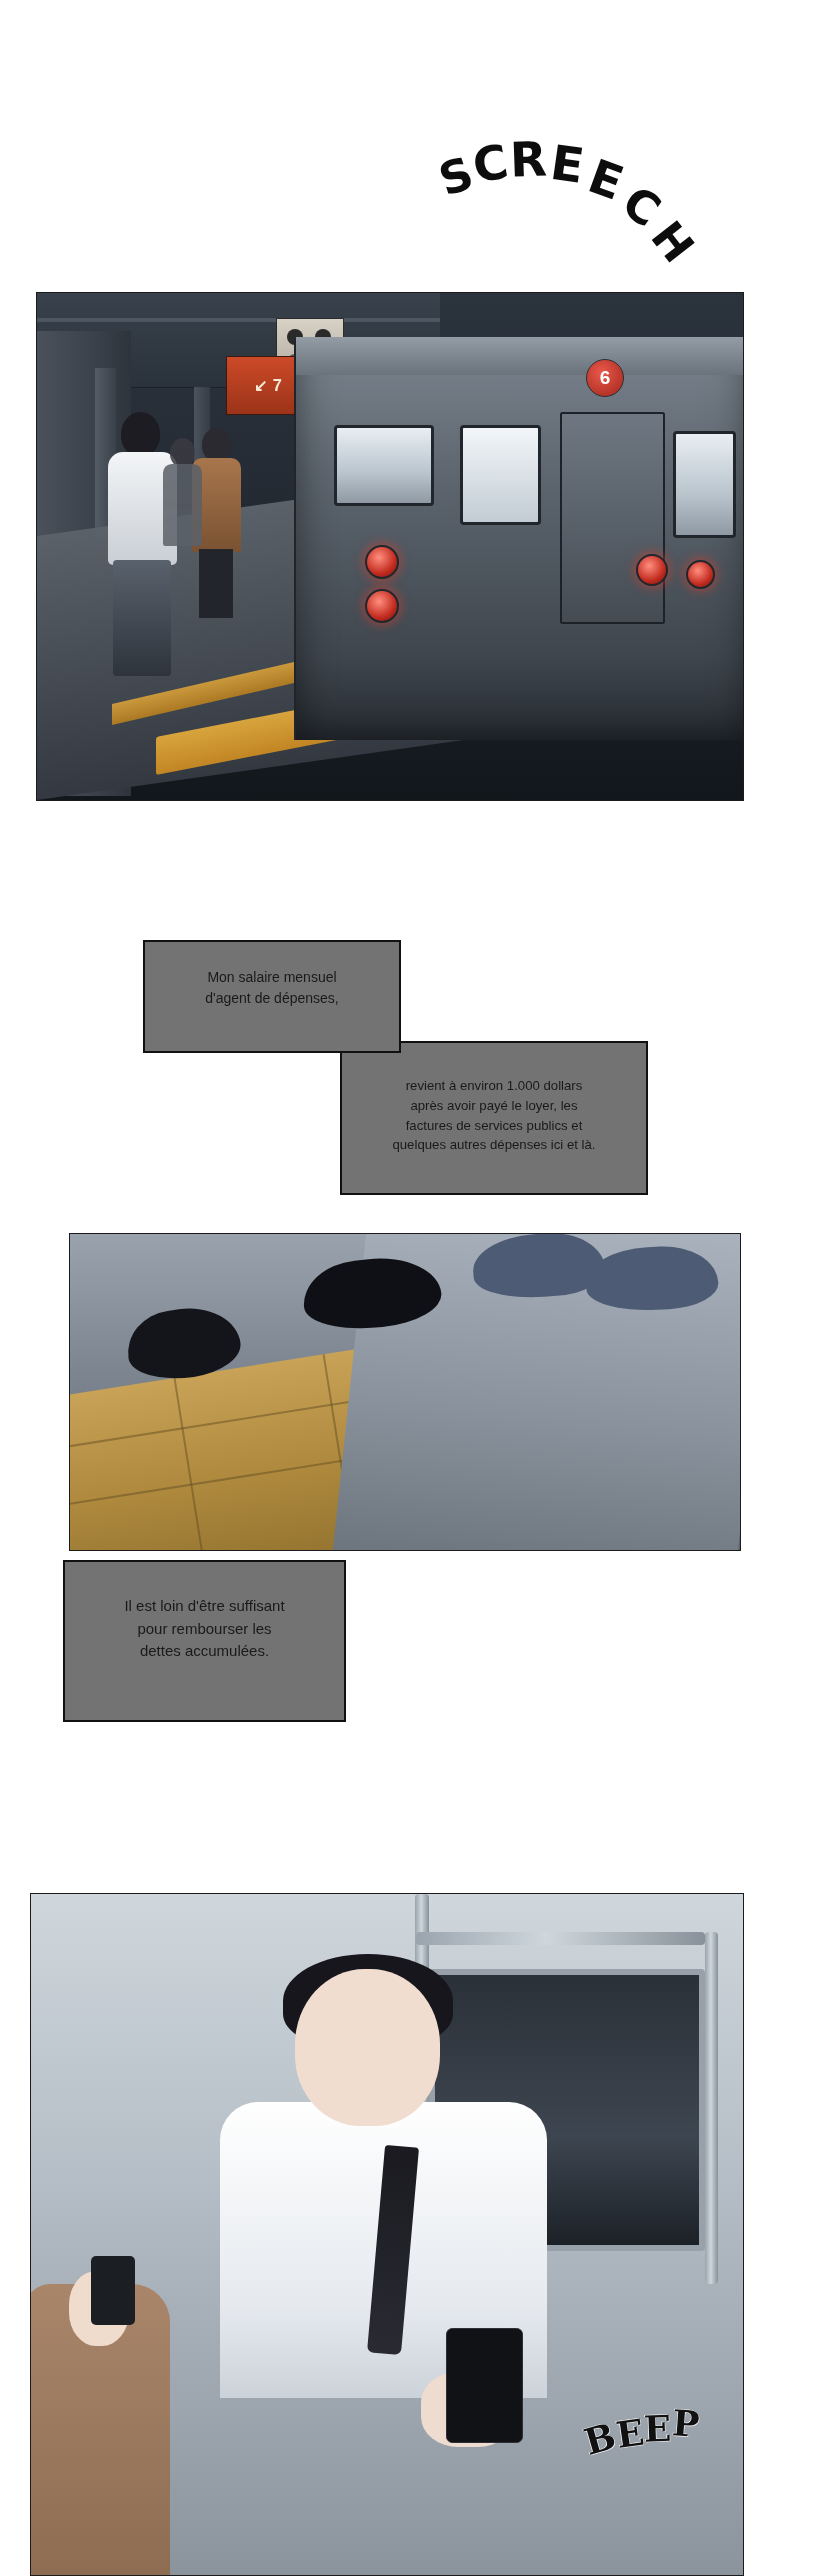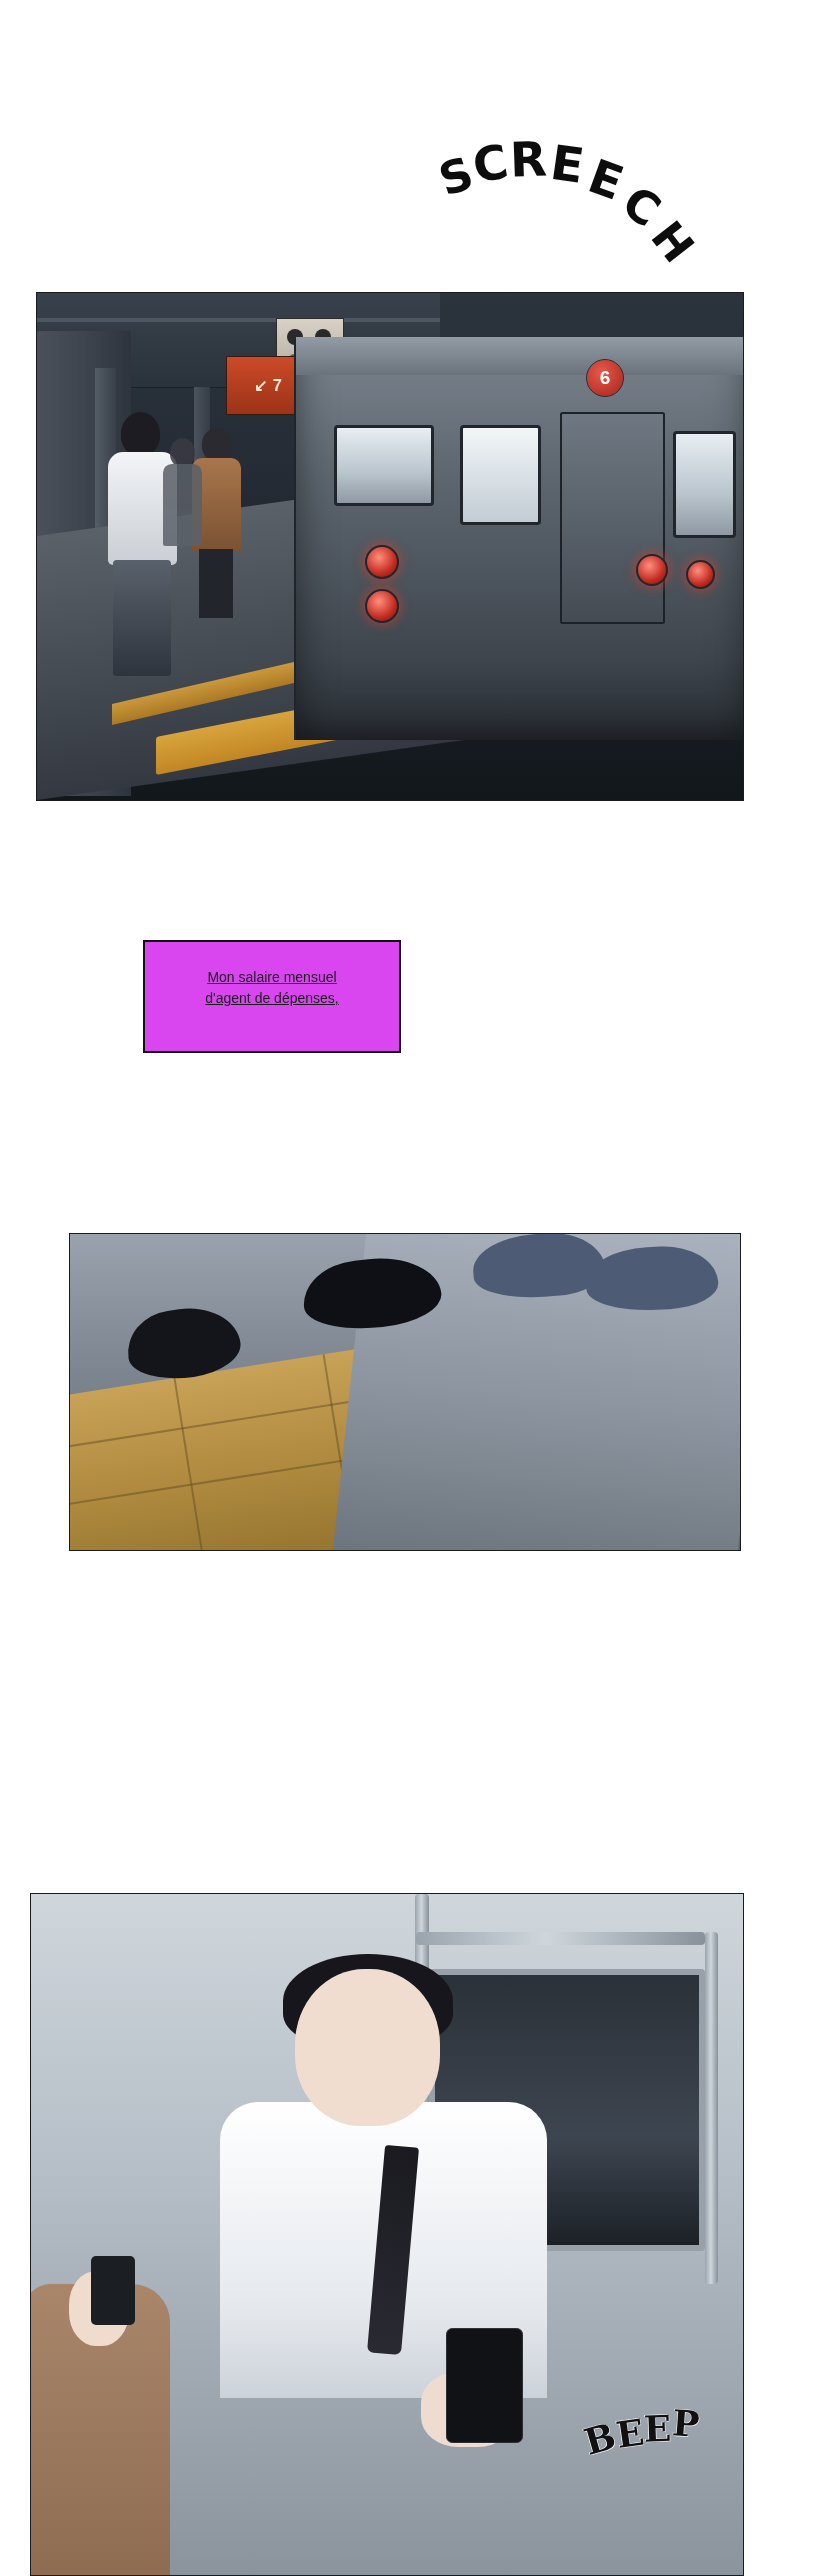--- a/index.html
+++ b/index.html
@@ -185,26 +185,25 @@
     border-radius: 50% 50% 45% 45%;
     background: #1c1c22;
   }
   .fig-body {
     position: absolute;
   }
 
   
   .bubble {
     position: absolute;
-    background: #d946ef;
+    background: #737373;
     border: 2.5px solid #111111;
     box-sizing: border-box;
     color: #1a1a1a;
     font-family: "Liberation Sans", sans-serif;
-    text-decoration: underline;
   }
   .bubble p {
     margin: 0;
     line-height: 1.5;
   }
   .b1 {
     left: 143px; top: 940px;
     width: 258px; height: 113px;
     padding: 25px 0 0 0;
     z-index: 3;
@@ -437,36 +436,47 @@
       <div class="fig-head" style="left:10px; top:0; width:25px; height:29px; background:#3a3a42;"></div>
       <div class="fig-body" style="left:2.5px; top:26.4px; width:39px; height:82px; background:#5b6068; border-radius:8.8px 8.8px 2.5px 2.5px;"></div>
     </div>
   </div>
 
   <div class="bubble b1">
     <p>Mon salaire mensuel</p>
     <p>d'agent de dépenses,</p>
   </div>
 
+  <div class="bubble b2">
+    <p>revient à environ 1.000 dollars</p>
+    <p>après avoir payé le loyer, les</p>
+    <p>factures de services publics et</p>
+    <p>quelques autres dépenses ici et là.</p>
+  </div>
 
   <div class="panel2">
     <div class="p2-platform">
       <div class="p2-tileline" style="left:0; top:50px; width:100%;"></div>
       <div class="p2-tileline" style="left:0; top:107px; width:100%;"></div>
       <div class="p2-tileline" style="left:145px; top:0; width:1.9px; height:226px;"></div>
       <div class="p2-tileline" style="left:296px; top:0; width:1.9px; height:226px;"></div>
     </div>
     <div class="p2-gap"></div>
     <div class="p2-train"></div>
     <div class="shoe" style="left:57px; top:75px; width:113px; height:69px; transform:rotate(-8deg);"></div>
     <div class="shoe" style="left:233px; top:25px; width:138px; height:69px; transform:rotate(-6deg); background:#0f1015;"></div>
     <div class="shoe-blue" style="left:403px; top:0px; width:132px; height:63px; transform:rotate(-4deg);"></div>
     <div class="shoe-blue" style="left:516px; top:12.6px; width:132px; height:63px; transform:rotate(-3deg);"></div>
   </div>
 
+  <div class="bubble b3">
+    <p>Il est loin d'être suffisant</p>
+    <p>pour rembourser les</p>
+    <p>dettes accumulées.</p>
+  </div>
 
   <div class="panel3">
     <div class="p3-win"></div>
     <div class="p3-pole" style="right:314px; top:0; width:14px; height:390px;"></div>
     <div class="p3-pole" style="right:38px; top:38px; width:289px; height:12.6px;"></div>
     <div class="p3-pole" style="right:25px; top:38px; width:12.6px; height:352px;"></div>
 
     <div class="p3-shirt"></div>
     <div class="p3-tie"></div>
     <div class="p3-hair"></div>

